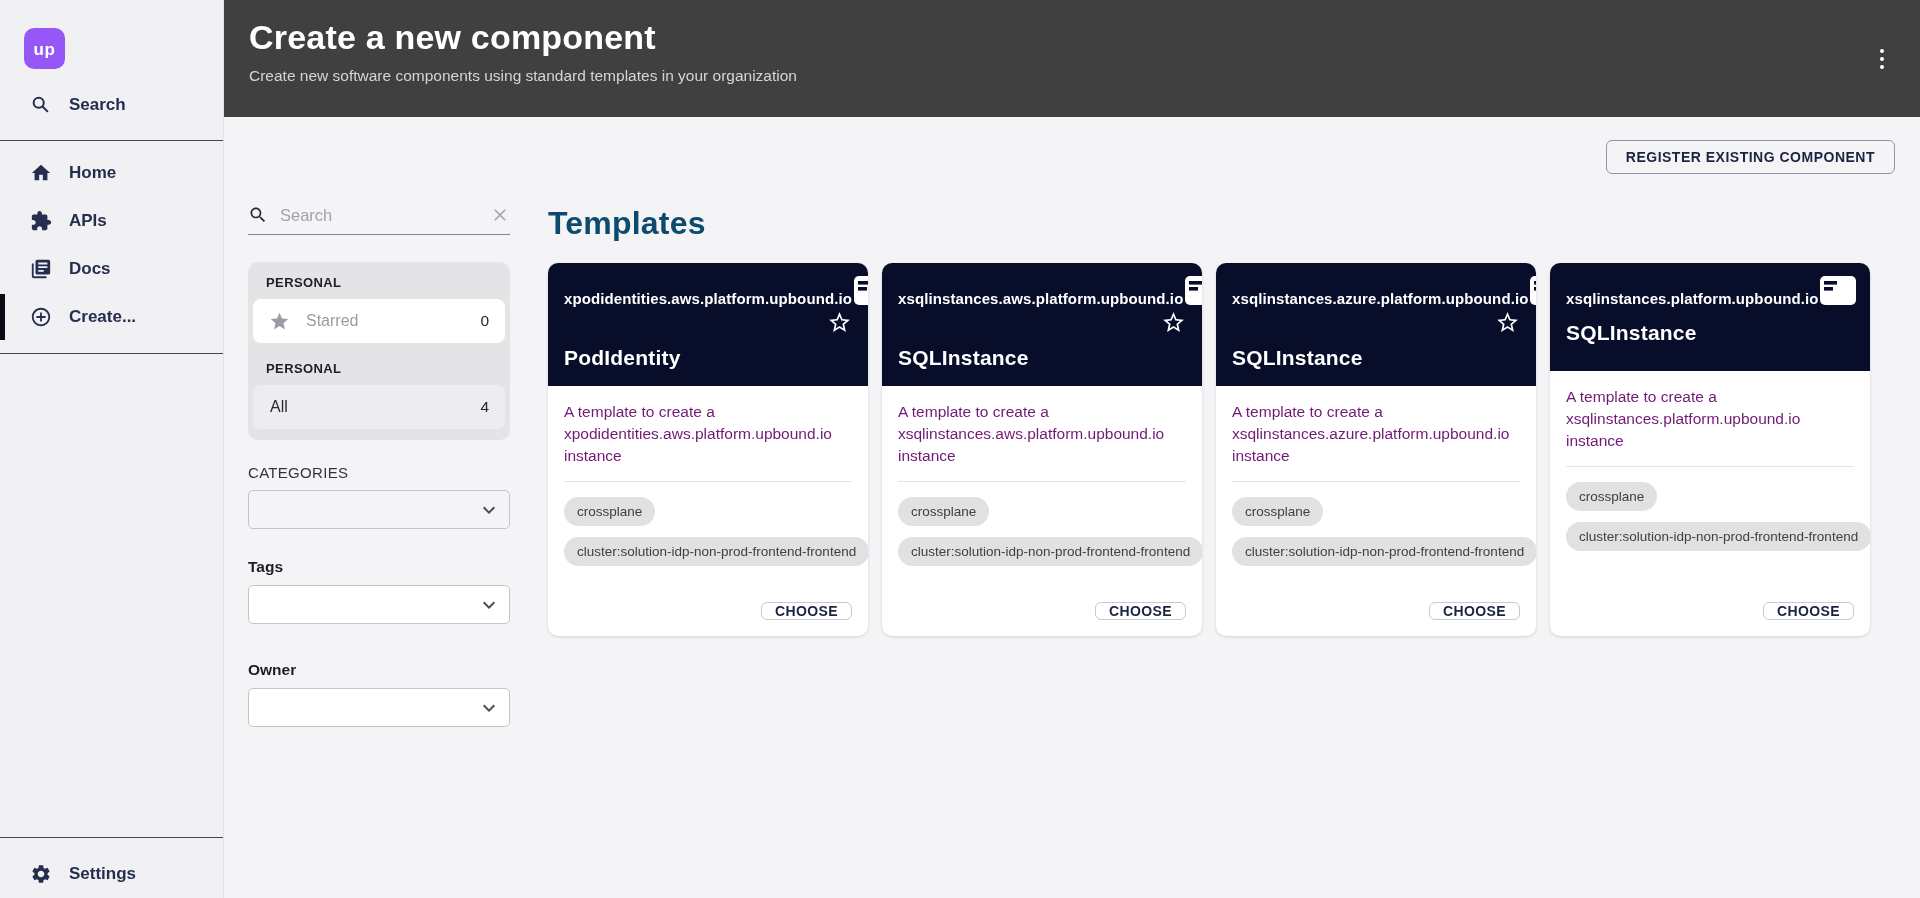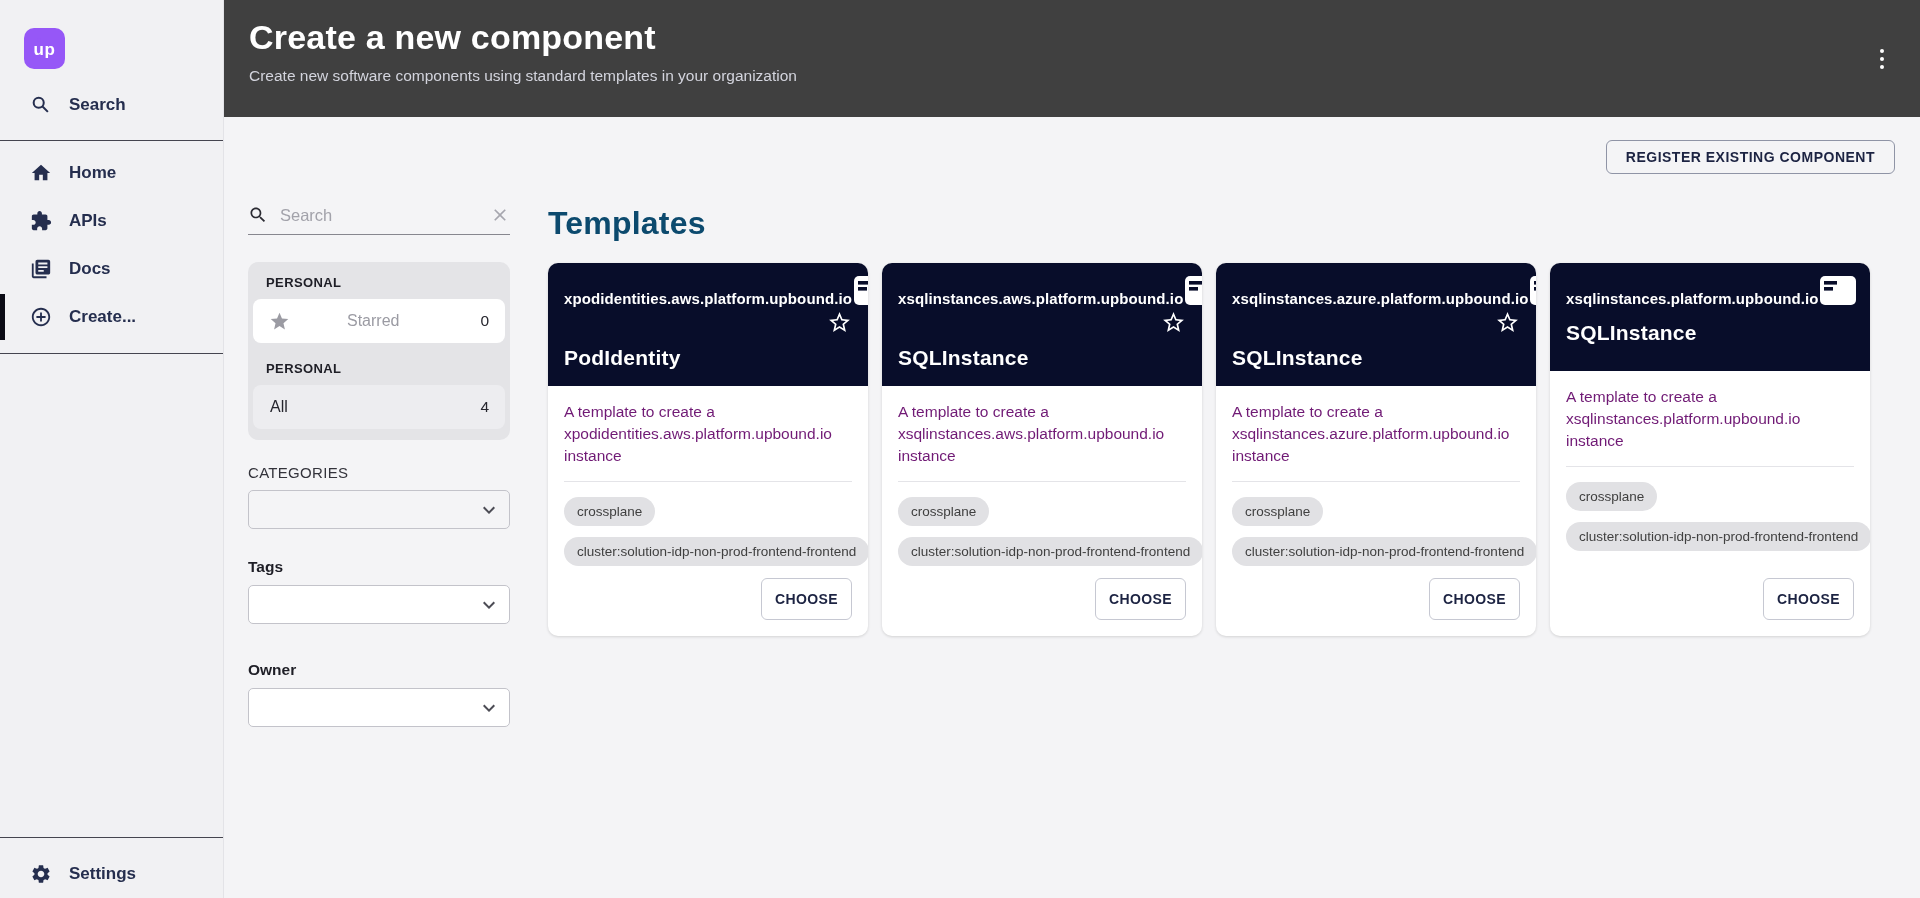--- a/index.html
+++ b/index.html
@@ -85,21 +85,21 @@
   }
   .group-label {
     font-size:13px; font-weight:700; letter-spacing:.4px; color:#1e1e26;
     margin:4px 0 9px 13px;
   }
   .group-label.second { margin-top:18px; }
   .panel-item {
     height:44px; border-radius:8px; display:flex; align-items:center;
     padding:0 16px; cursor:pointer;
   }
-  .panel-item.starred { background:#ffffff;gap:41px; }
+  .panel-item.starred { background:#ffffff; }
   .panel-item.all { background:#ededf0; }
   .panel-item .item-label { font-size:16px; color:#9b9ba3; margin-left:16px; }
   .panel-item.all .item-label { color:#26262e; margin-left:1px; }
   .panel-item .count { margin-left:auto; font-size:15.5px; color:#26262e; }
 
   .select-group { margin-top:24px; }
   .select-label-caps { font-size:15px; font-weight:400; color:#33333b; letter-spacing:.3px; }
   .select-label-bold { font-size:15.5px; font-weight:700; color:#1e1e26; }
   .select-box {
     margin-top:9px; height:39px; border:1px solid #c3c3ca; border-radius:5px;
@@ -137,21 +137,21 @@
   .card-divider { border-top:1px solid #e4e4e8; margin:14px 0 15px 0; }
   .chips { display:flex; flex-direction:column; align-items:flex-start; gap:11px; }
   .chip {
     background:#e1e1e4; color:#404040; border-radius:16px;
     padding:7px 13px; font-size:13.5px; white-space:nowrap;
   }
   .card-actions { margin-top:auto; display:flex; justify-content:flex-end; }
   .choose-btn {
     border:1px solid #c6c8d2; border-radius:6px; background:#fff;
     font-family:inherit; font-size:14px; font-weight:700; letter-spacing:.4px;
-    color:#1c2342; padding:12px 13px; cursor:pointer;
+    color:#1c2342; padding:0 13px; cursor:pointer;
   }
 </style>
 </head>
 <body>
 
 <nav class="sidebar">
   <div class="logo">
     <span class="logo-inner">up</span>
   </div>
 

